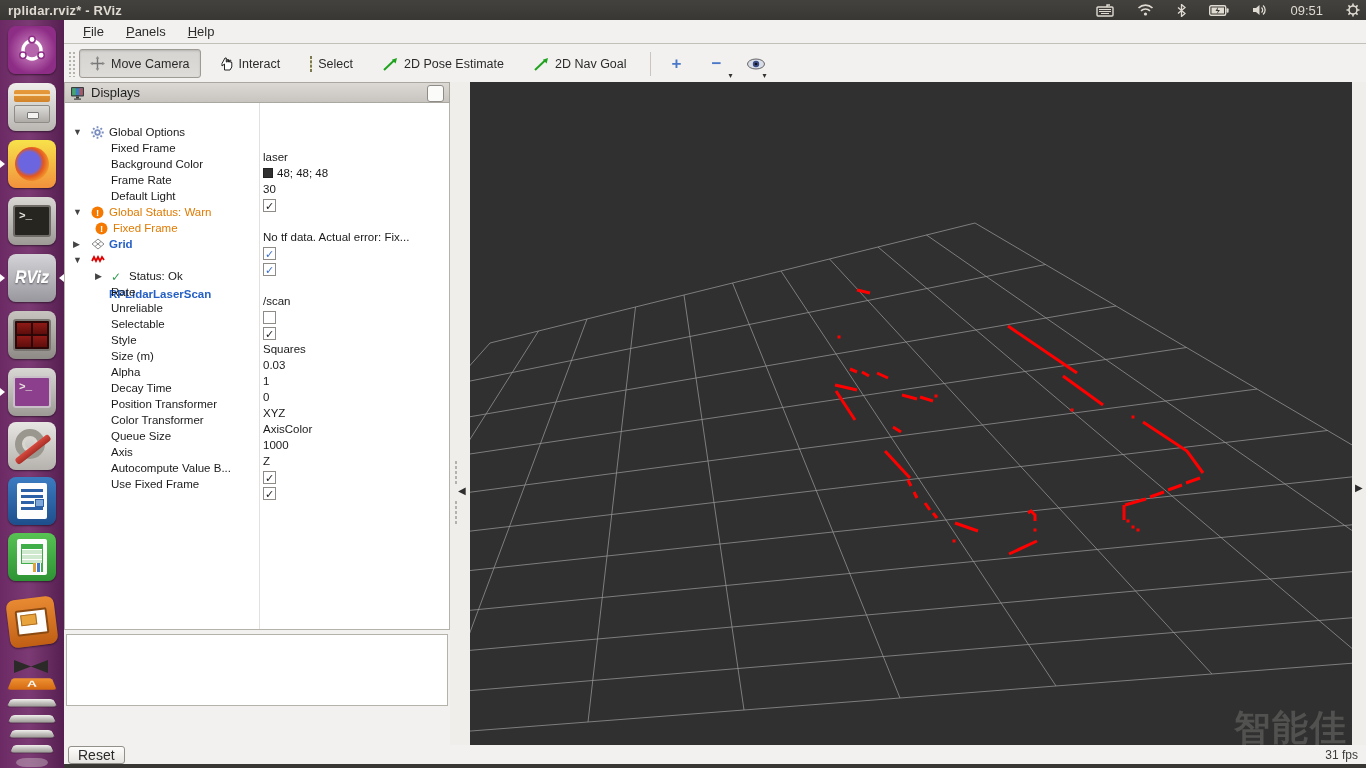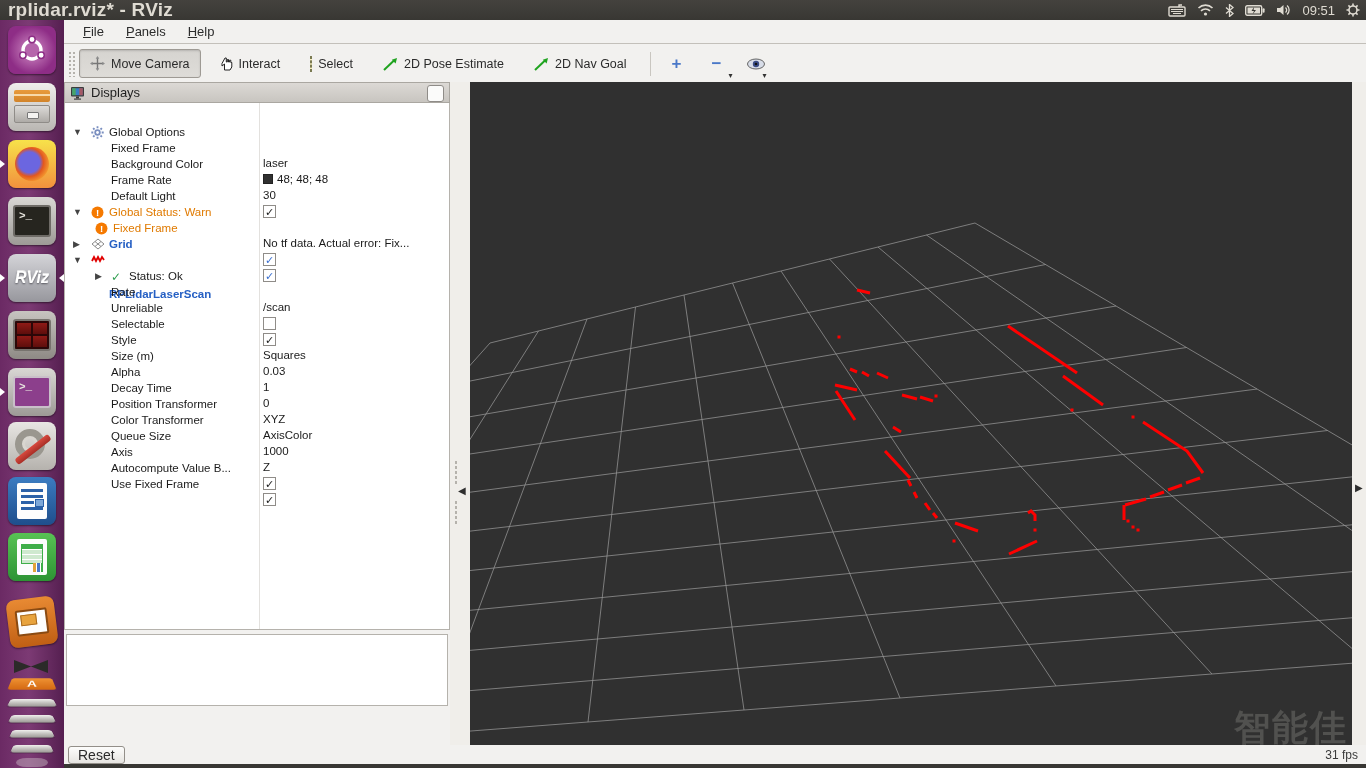--- a/index.html
+++ b/index.html
@@ -3,22 +3,22 @@
 <meta charset="utf-8">
 <style>
   * { margin:0; padding:0; box-sizing:border-box; }
   html,body { width:1366px; height:768px; overflow:hidden; background:#f2f1ef;
     font-family:"Liberation Sans","DejaVu Sans",sans-serif; }
 
   
   #titlebar { position:absolute; left:0; top:0; width:1366px; height:20px;
     background:linear-gradient(#44423e,#383733); color:#dfdbd2; z-index:30;
     display:flex; align-items:center; }
-  #titlebar .title { font-size:19px; font-weight:bold; padding-left:8px; letter-spacing:.2px; }
-  #tray { position:absolute; right:6px; top:0; height:20px; display:flex; align-items:center; gap:11px; }
+  #titlebar .title { font-size:13px; font-weight:bold; padding-left:8px; letter-spacing:.2px; }
+  #tray { position:absolute; right:6px; top:0; height:20px; display:flex; align-items:center; gap:23px; }
   #tray svg { display:block; }
   #tray .time { font-size:13px; color:#dfdbd2; }
 
   
   #dock { position:absolute; left:0; top:20px; width:64px; height:748px;
     background:linear-gradient(90deg,#6b2a64,#7c3a74 45%,#551f50); z-index:20; }
   .dock-item { position:absolute; left:8px; width:48px; height:48px; border-radius:8px;
     box-shadow:0 1px 2px rgba(0,0,0,.5); overflow:hidden; }
   .ind-l { position:absolute; left:0; width:0; height:0; border-top:4px solid transparent;
     border-bottom:4px solid transparent; border-left:5px solid #fff; z-index:2;}
@@ -106,21 +106,21 @@
   #dp-header .dp-title { font-size:13px; color:#1f1f1f; margin-left:6px; }
   #dp-float-btn { position:absolute; right:5px; top:2px; width:17px; height:17px; background:#fbfbfa;
     border:1px solid #8f8c88; border-radius:3px; }
   #tree { position:absolute; left:0; top:21px; width:386px; height:527px; background:#fff;
     border:1px solid #b5b2ac; border-top:none; overflow:hidden; }
   #tree-sep { position:absolute; left:194px; top:0; width:1px; height:100%; background:#e3e1de; }
   .trow { position:absolute; left:0; width:100%; height:16px; font-size:11.5px; color:#1a1a1a; }
   .trow .exp { position:absolute; top:2px; font-size:9px; color:#444; }
   .trow .ticon { position:absolute; top:1px; width:14px; height:14px; }
   .trow .tlabel { position:absolute; top:1px; white-space:nowrap; }
-  .trow .tvalue { position:absolute; left:198px; top:16px; white-space:nowrap; color:#1a1a1a; }
+  .trow .tvalue { position:absolute; left:198px; top:10px; white-space:nowrap; color:#1a1a1a; }
   .lab-warn { color:#e07a00; }
   .lab-display { color:#2660c4; font-weight:bold; }
   .cbox { display:inline-block; width:13px; height:13px; border:1px solid #8f8c88; background:#fff;
     font-size:11px; line-height:12px; text-align:center; font-weight:bold; }
   .swatch { display:inline-block; width:10px; height:10px; background:#303030; border:1px solid #222; margin-right:4px; vertical-align:-1px;}
   #dp-desc { position:absolute; left:2px; top:552px; width:382px; height:72px; background:#fff; border:1px solid #b5b2ac; }
   #dp-buttons { position:absolute; left:2px; top:632px; width:382px; height:24px; display:flex; gap:7px; }
   .dp-btn { flex:1; height:23px; font-size:12.5px; border-radius:3px; text-align:center; line-height:21px;
     border:1px solid #989folder590; }
   .dp-btn.on { border:1px solid #938f89; background:linear-gradient(#fdfdfc,#e6e4e0); color:#2b2b2b; }

